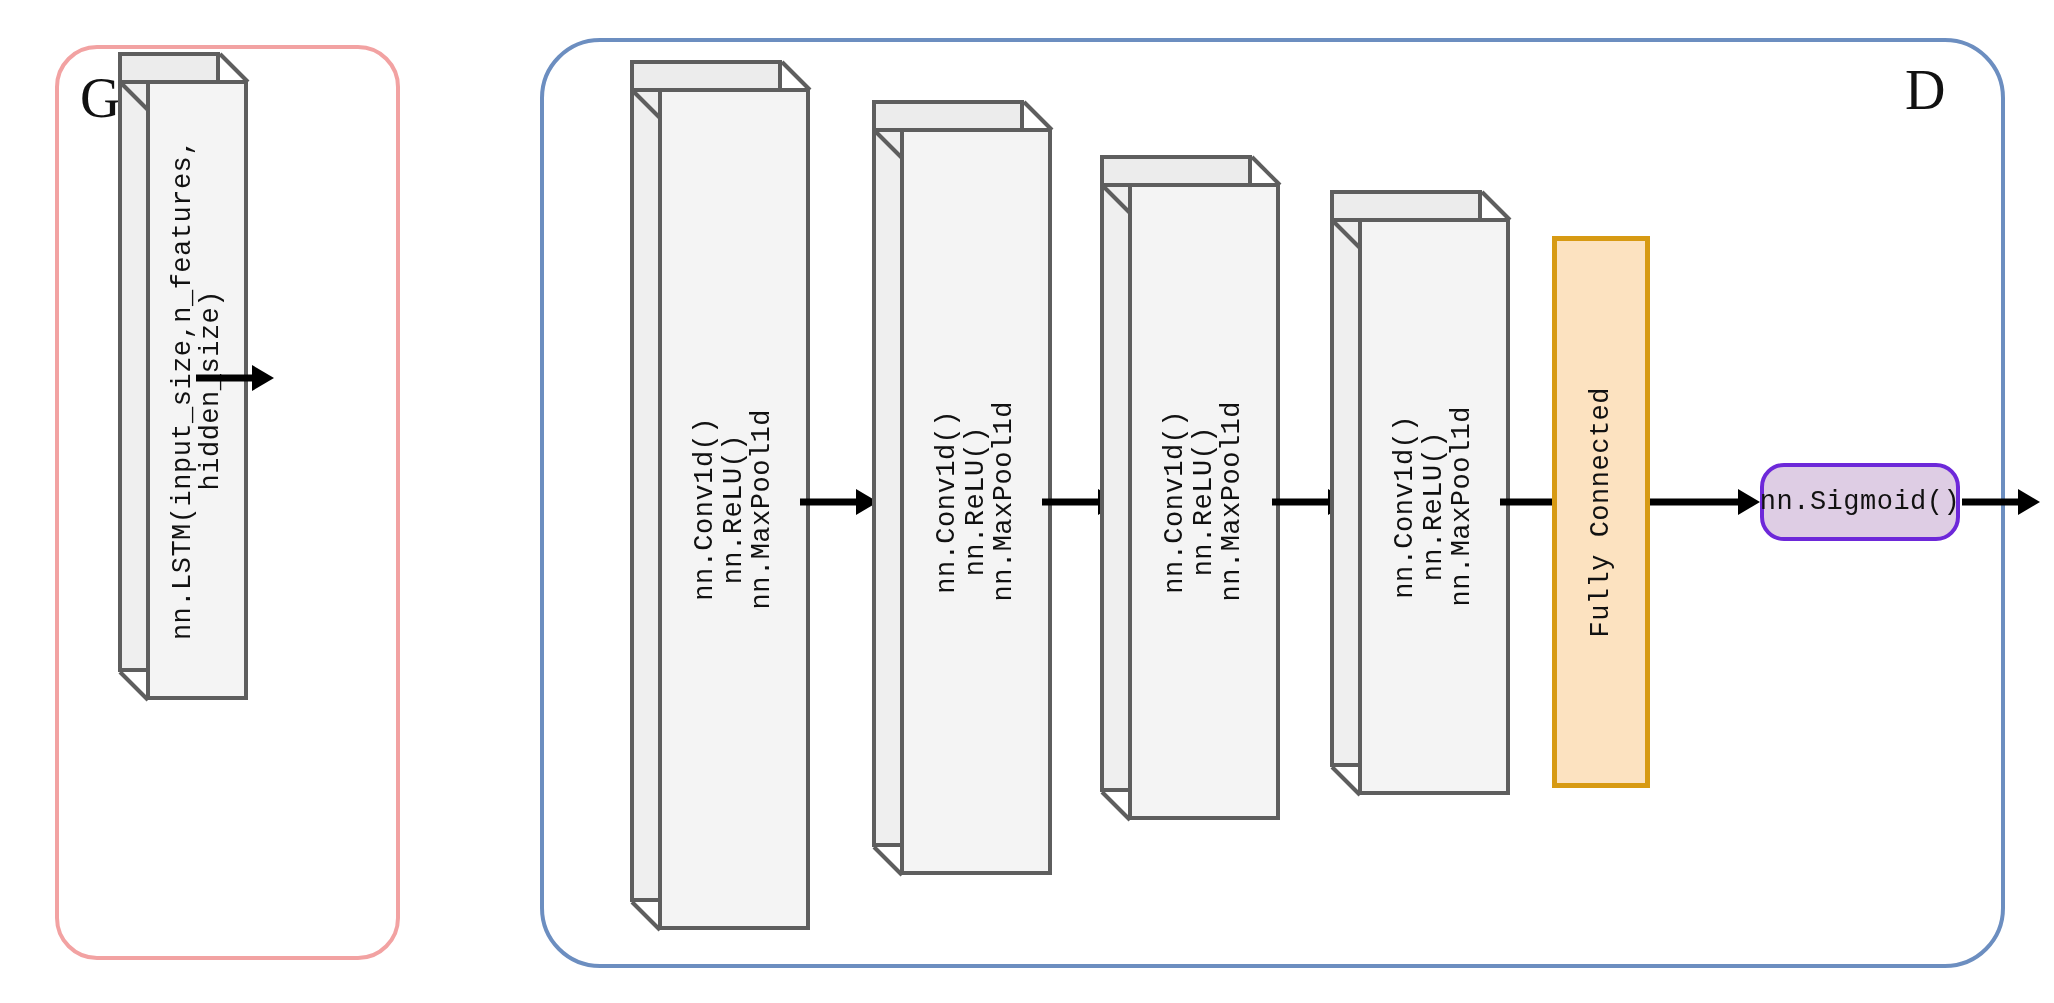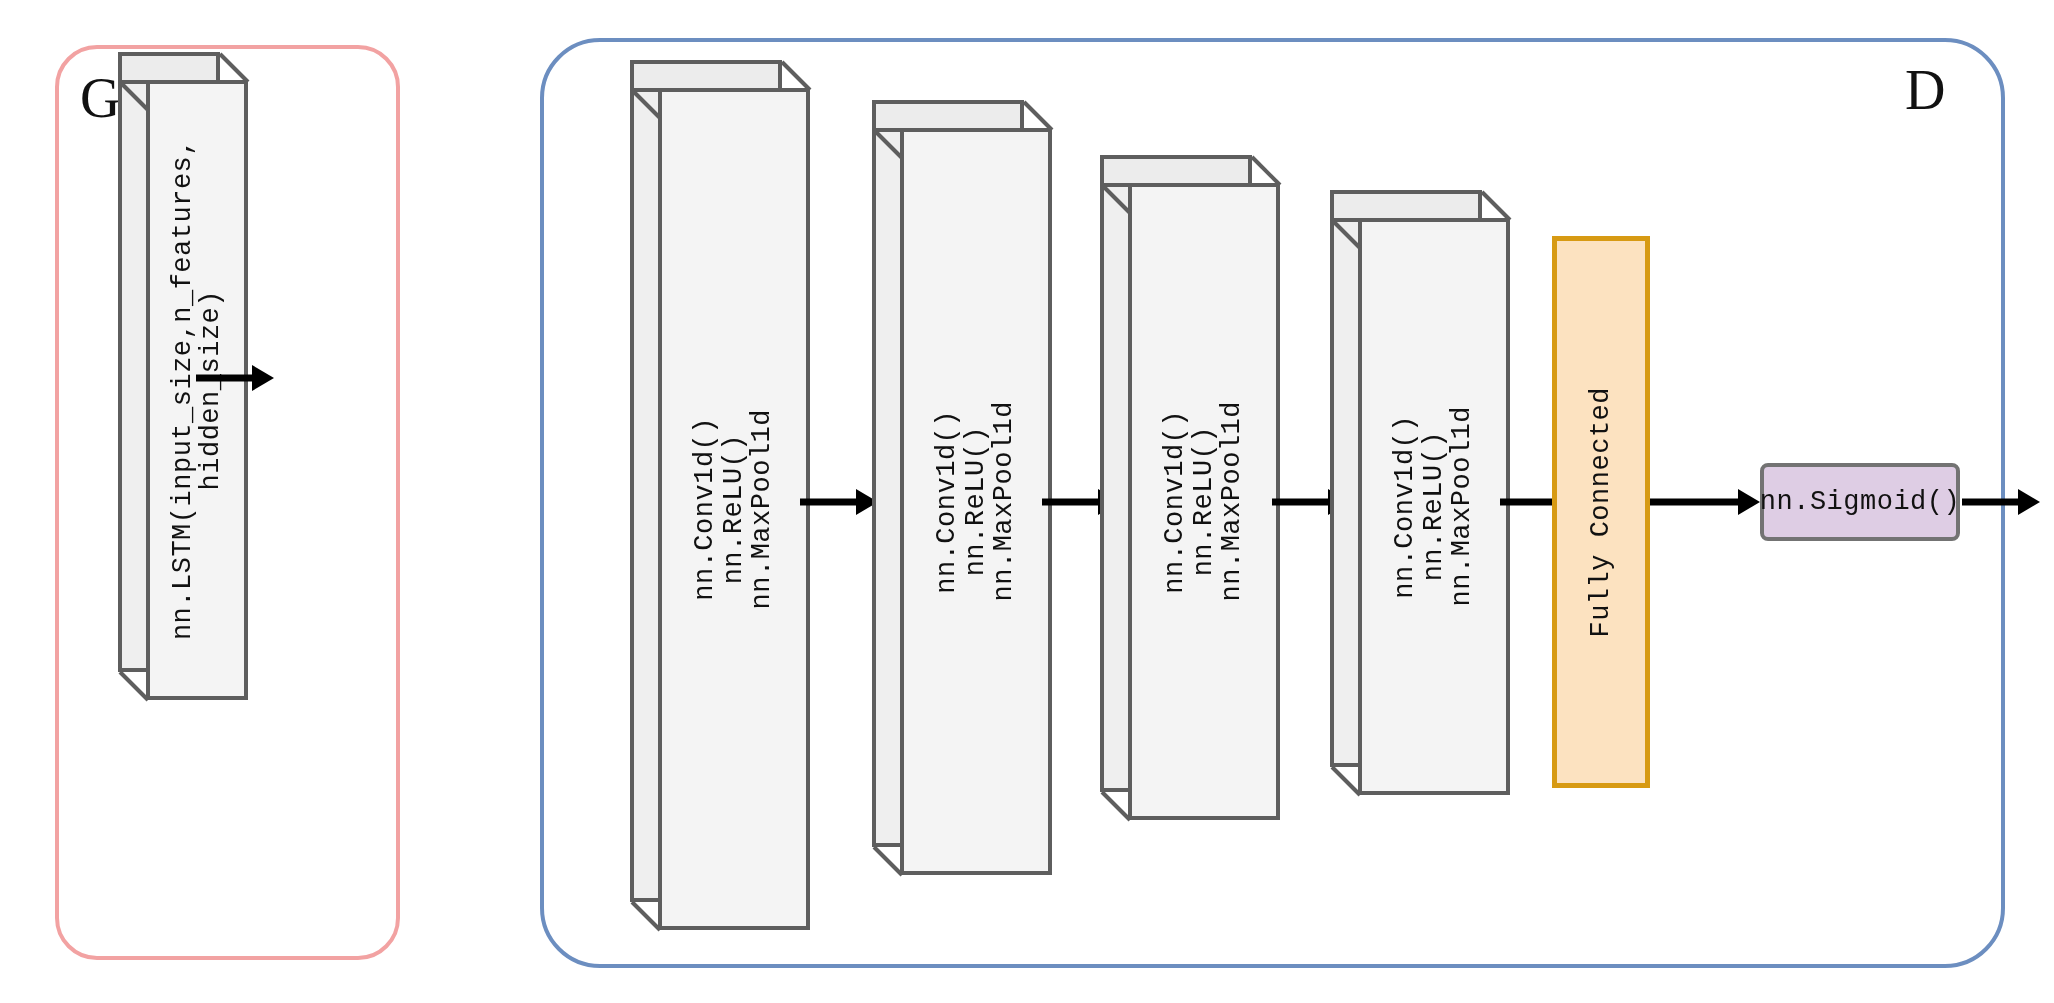--- a/index.html
+++ b/index.html
@@ -34,21 +34,21 @@
   .cuboid .textwrap{position:absolute;left:28px;top:28px;right:0;bottom:0;
     display:flex;align-items:center;justify-content:center;gap:0px;}
   .vtext{writing-mode:vertical-rl;transform:rotate(180deg);
     font-family:"Liberation Mono",monospace;font-size:27px;color:#111;
     white-space:nowrap;letter-spacing:0.5px;line-height:1.05;}
 
   
   .flatbox{position:absolute;box-sizing:border-box;
     display:flex;align-items:center;justify-content:center;}
   .fc-box{background:#FCE2C0;border:5px solid #D79A13;}
-  .sig-box{background:#DECDE4;border:4px solid #737373;border-radius:8px;}
+  .sig-box{background:#DECDE4;border:4px solid #6d28d9;border-radius:24px;}
   .htext{font-family:"Liberation Mono",monospace;font-size:27px;color:#111;
     white-space:nowrap;letter-spacing:0.5px;}
 
   
   .arrow{position:absolute;height:30px;}
   .arrow svg{display:block;overflow:visible;}
 </style>
 </head>
 <body>
 

